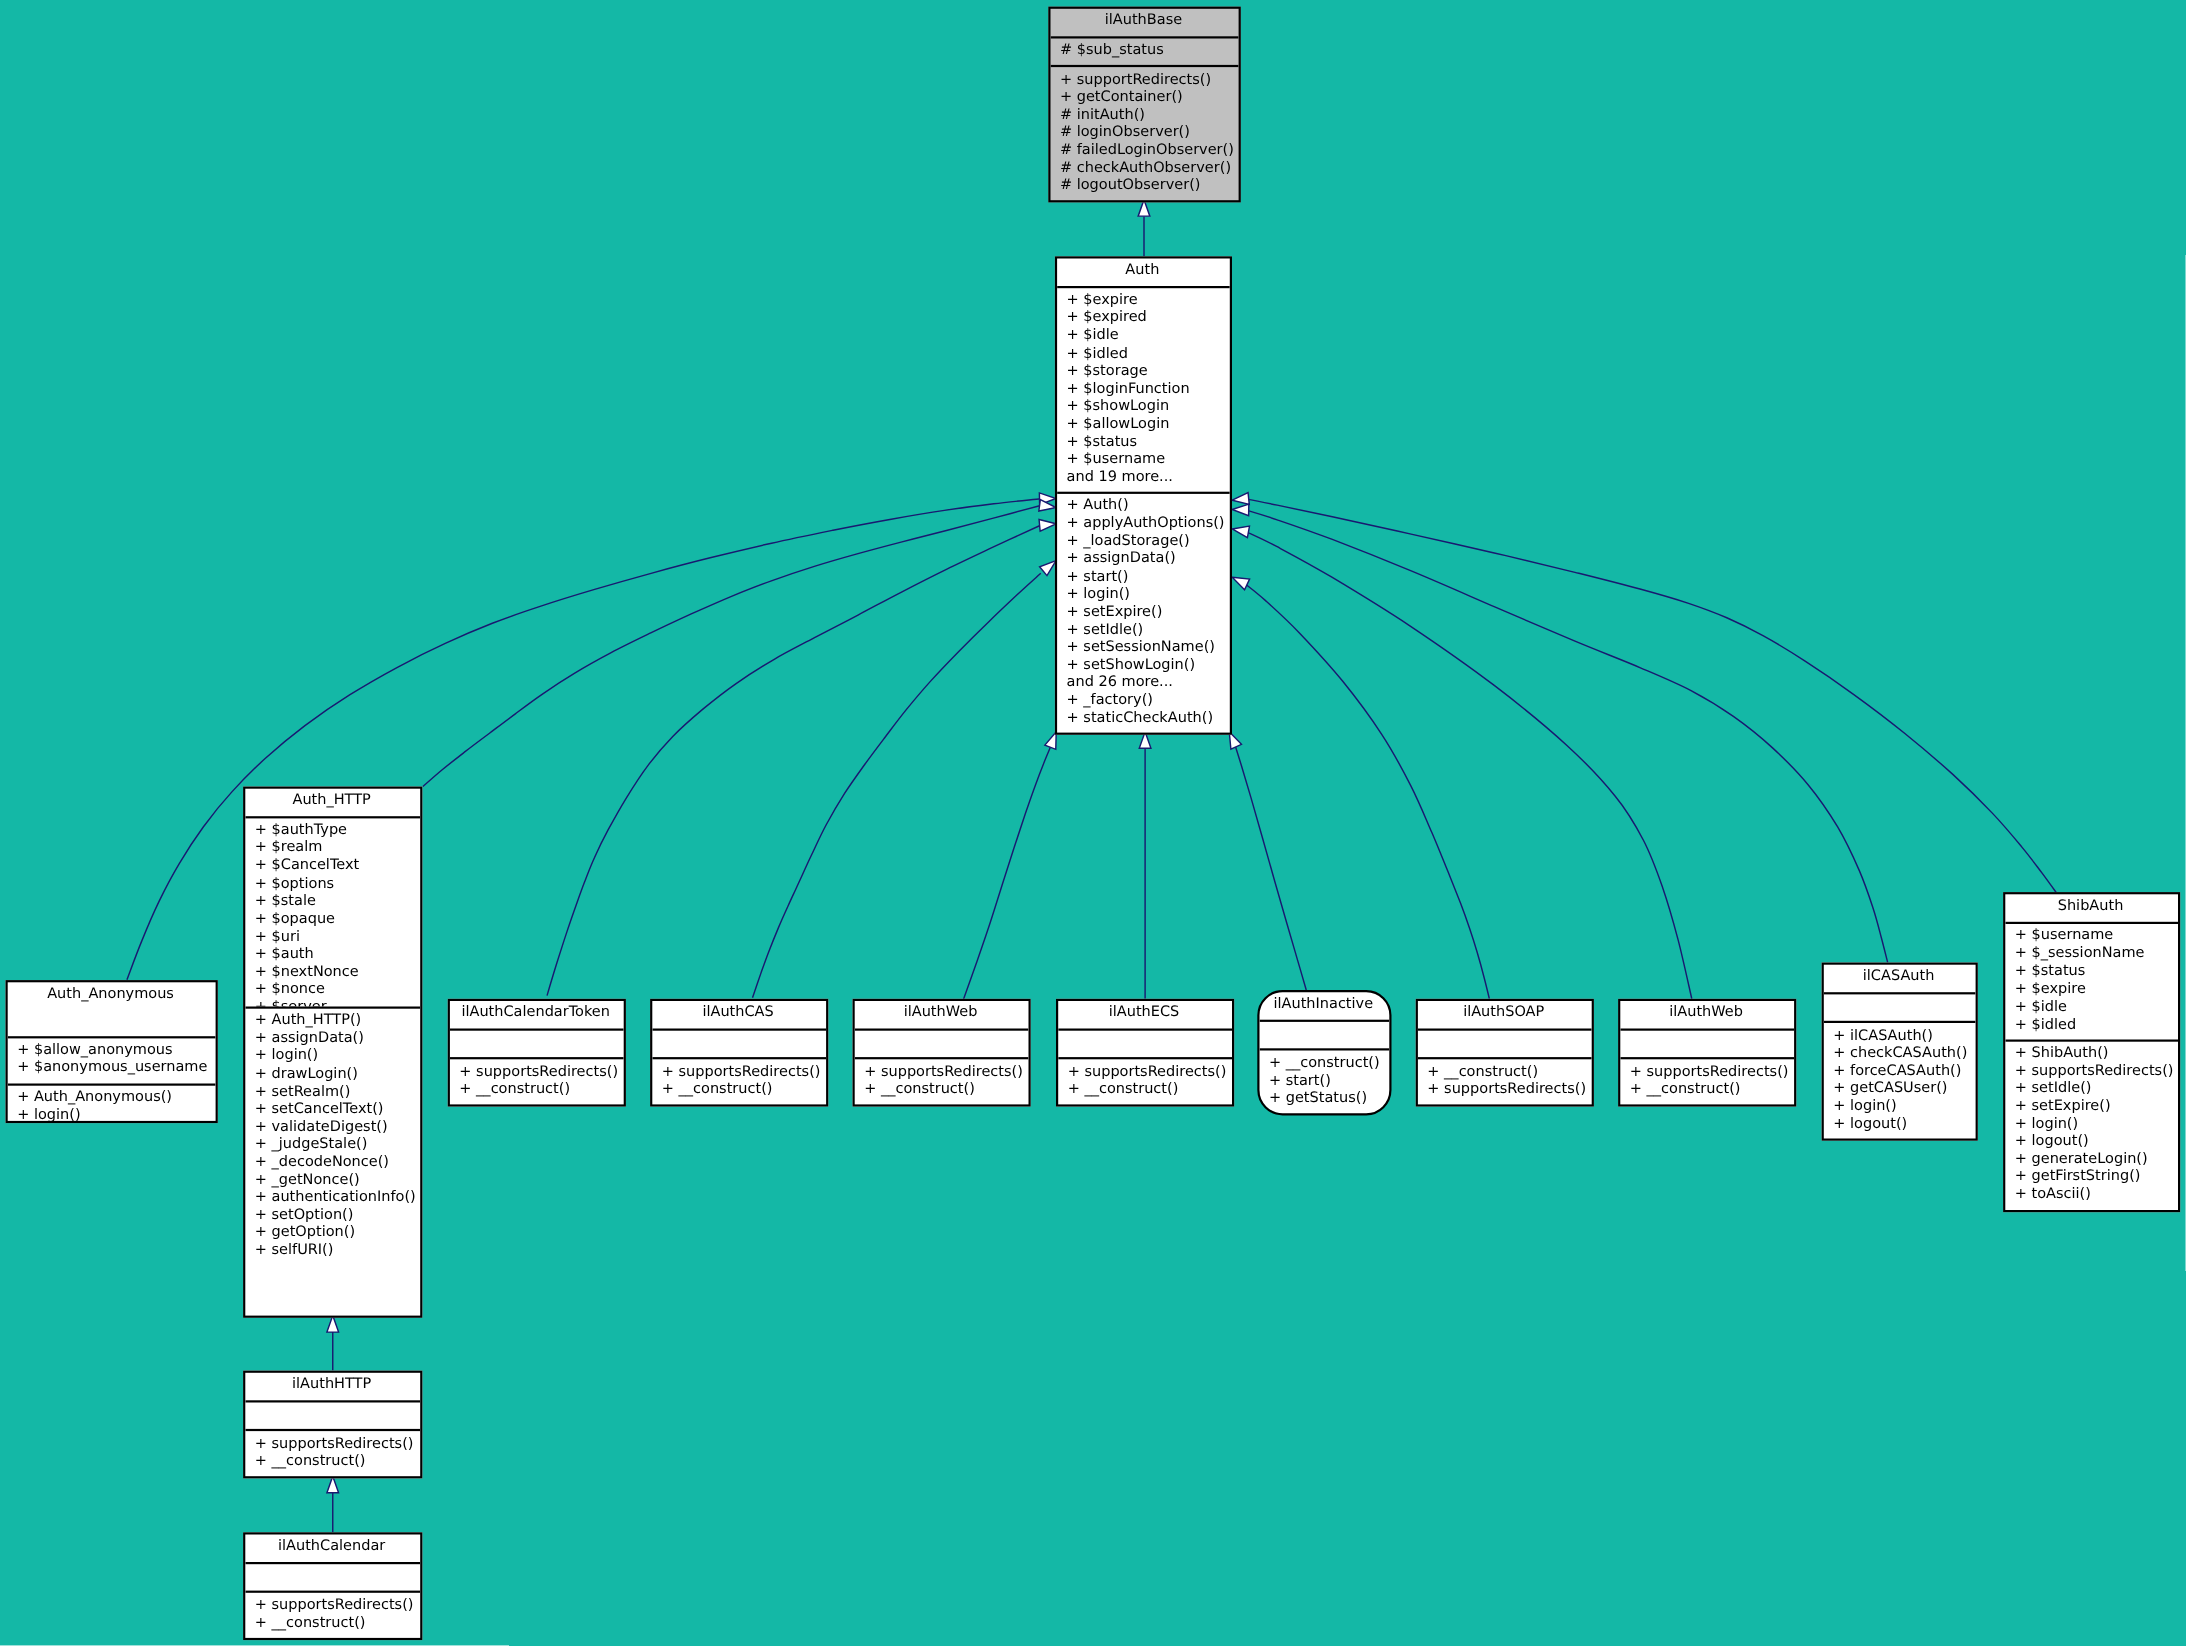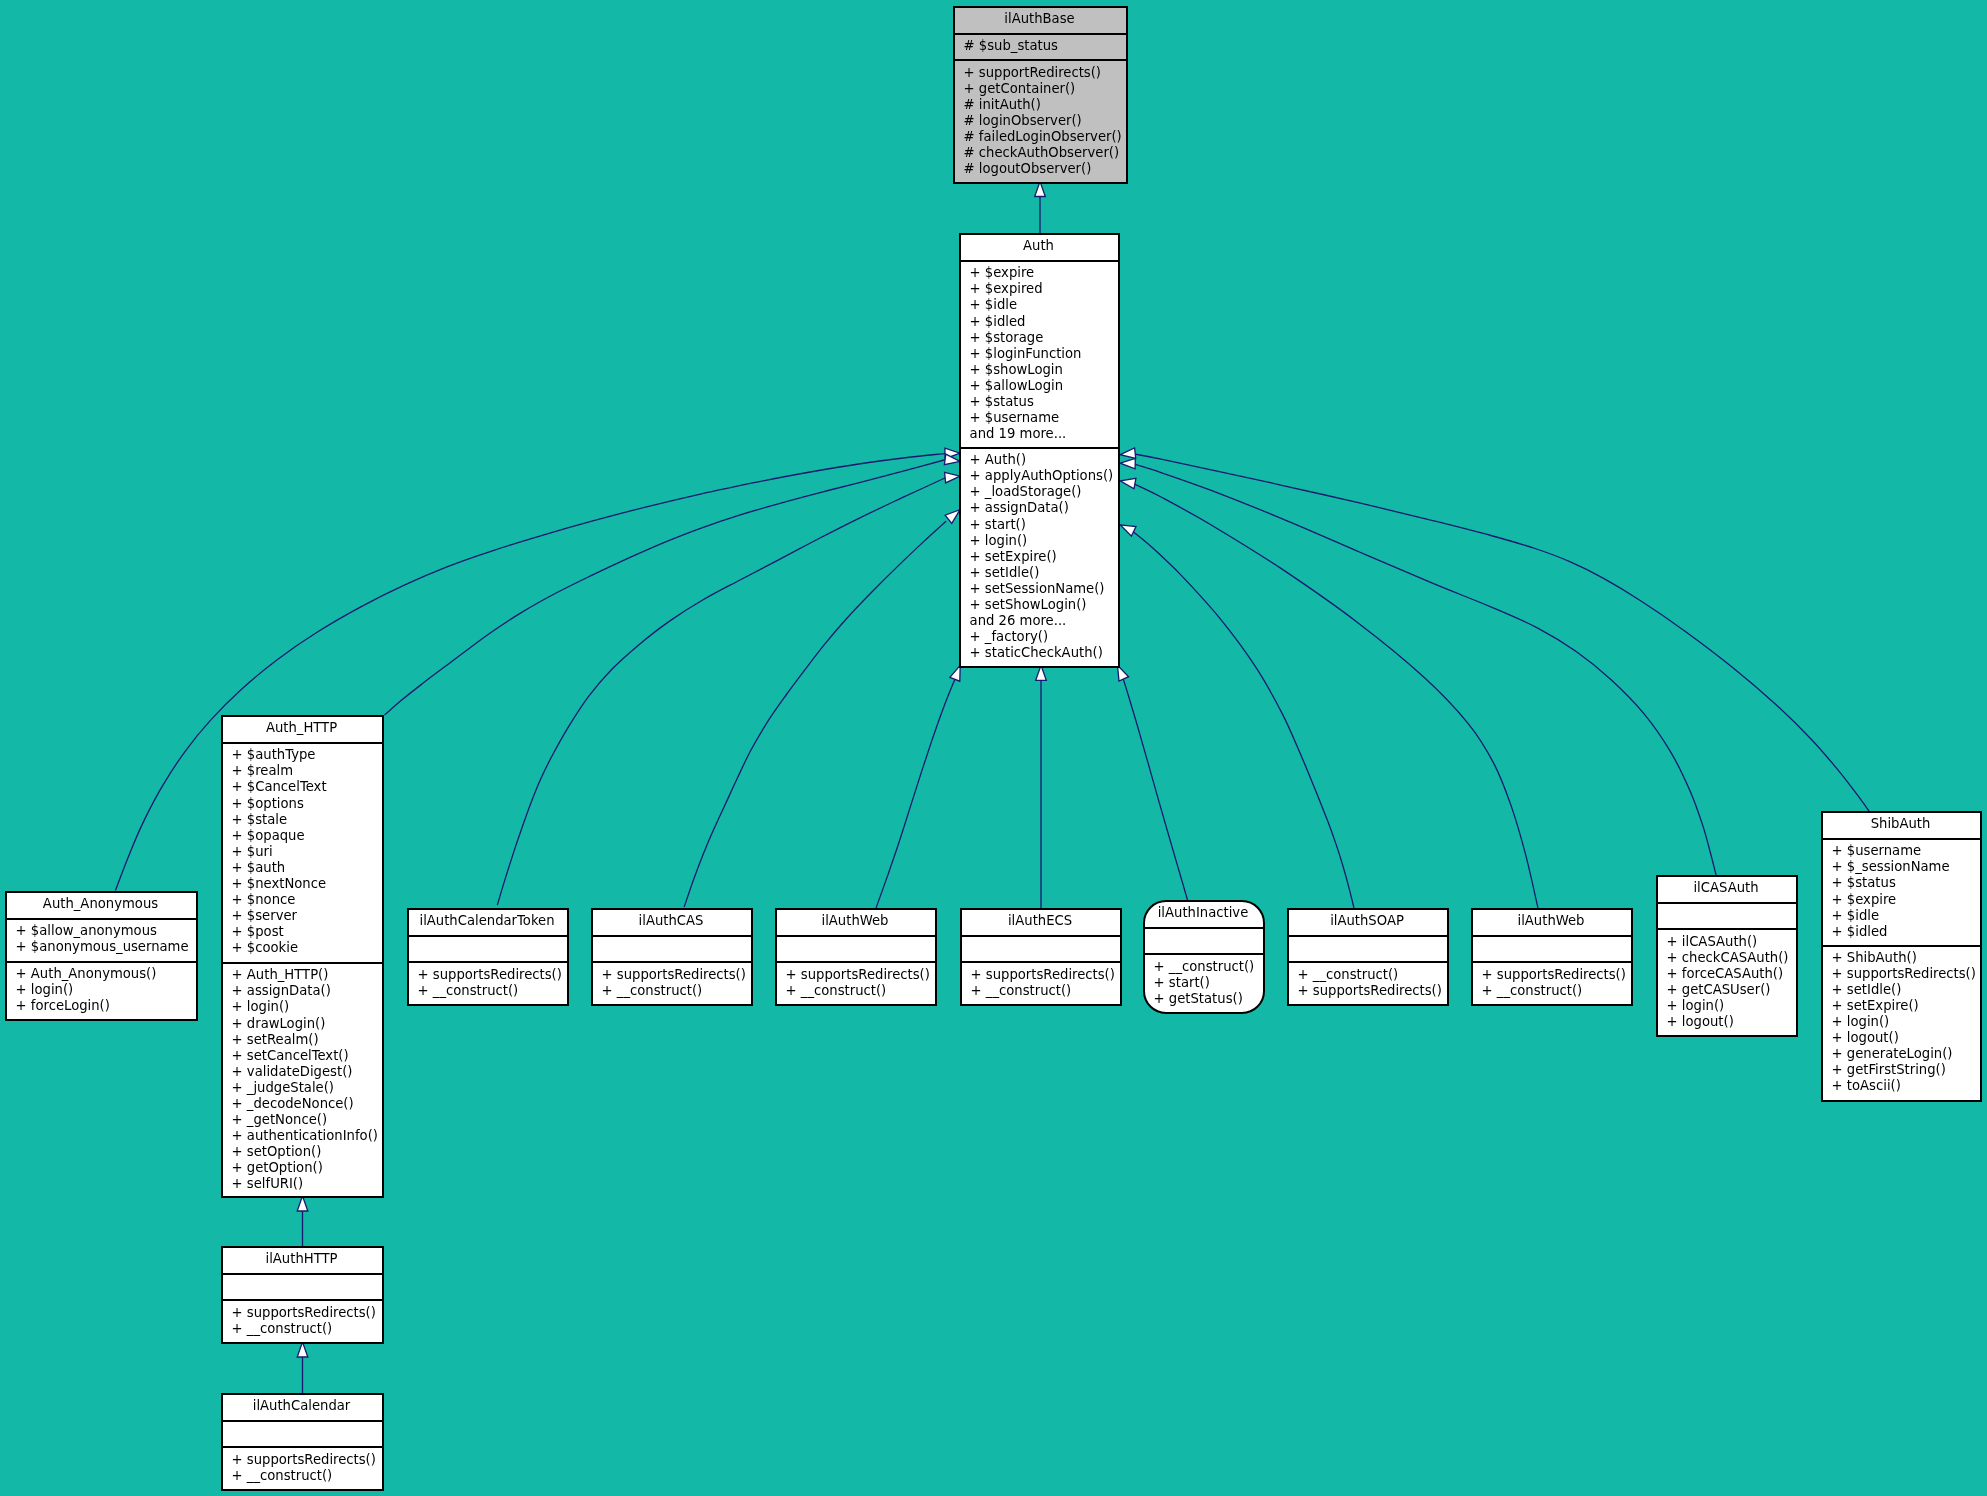--- a/index.html
+++ b/index.html
@@ -115,41 +115,41 @@
         <div class="row">+ staticCheckAuth()</div>
       </div>
     </div>
   </div>
   <div class="umlbox" style="left:5px;top:891px;width:193px;height:130.05px;">
     <div class="sec title">
       <div class="rows">
         <div class="row">Auth_Anonymous</div>
       </div>
     </div>
-    <div class="sec attrs" style="height:42.5px;">
+    <div class="sec attrs" style="height:42.5px;margin-top:24px;">
       <div class="rows">
         <div class="row">+ $allow_anonymous</div>
         <div class="row">+ $anonymous_username</div>
       </div>
     </div>
     <div class="sec meths" style="height:58.55px;">
       <div class="rows">
         <div class="row">+ Auth_Anonymous()</div>
         <div class="row">+ login()</div>
         <div class="row">+ forceLogin()</div>
       </div>
     </div>
   </div>
   <div class="umlbox" style="left:221px;top:715px;width:163px;height:483.15px;">
     <div class="sec title">
       <div class="rows">
         <div class="row">Auth_HTTP</div>
       </div>
     </div>
-    <div class="sec attrs" style="height:220px;">
+    <div class="sec attrs" style="height:173px;">
       <div class="rows">
         <div class="row">+ $authType</div>
         <div class="row">+ $realm</div>
         <div class="row">+ $CancelText</div>
         <div class="row">+ $options</div>
         <div class="row">+ $stale</div>
         <div class="row">+ $opaque</div>
         <div class="row">+ $uri</div>
         <div class="row">+ $auth</div>
         <div class="row">+ $nextNonce</div>

